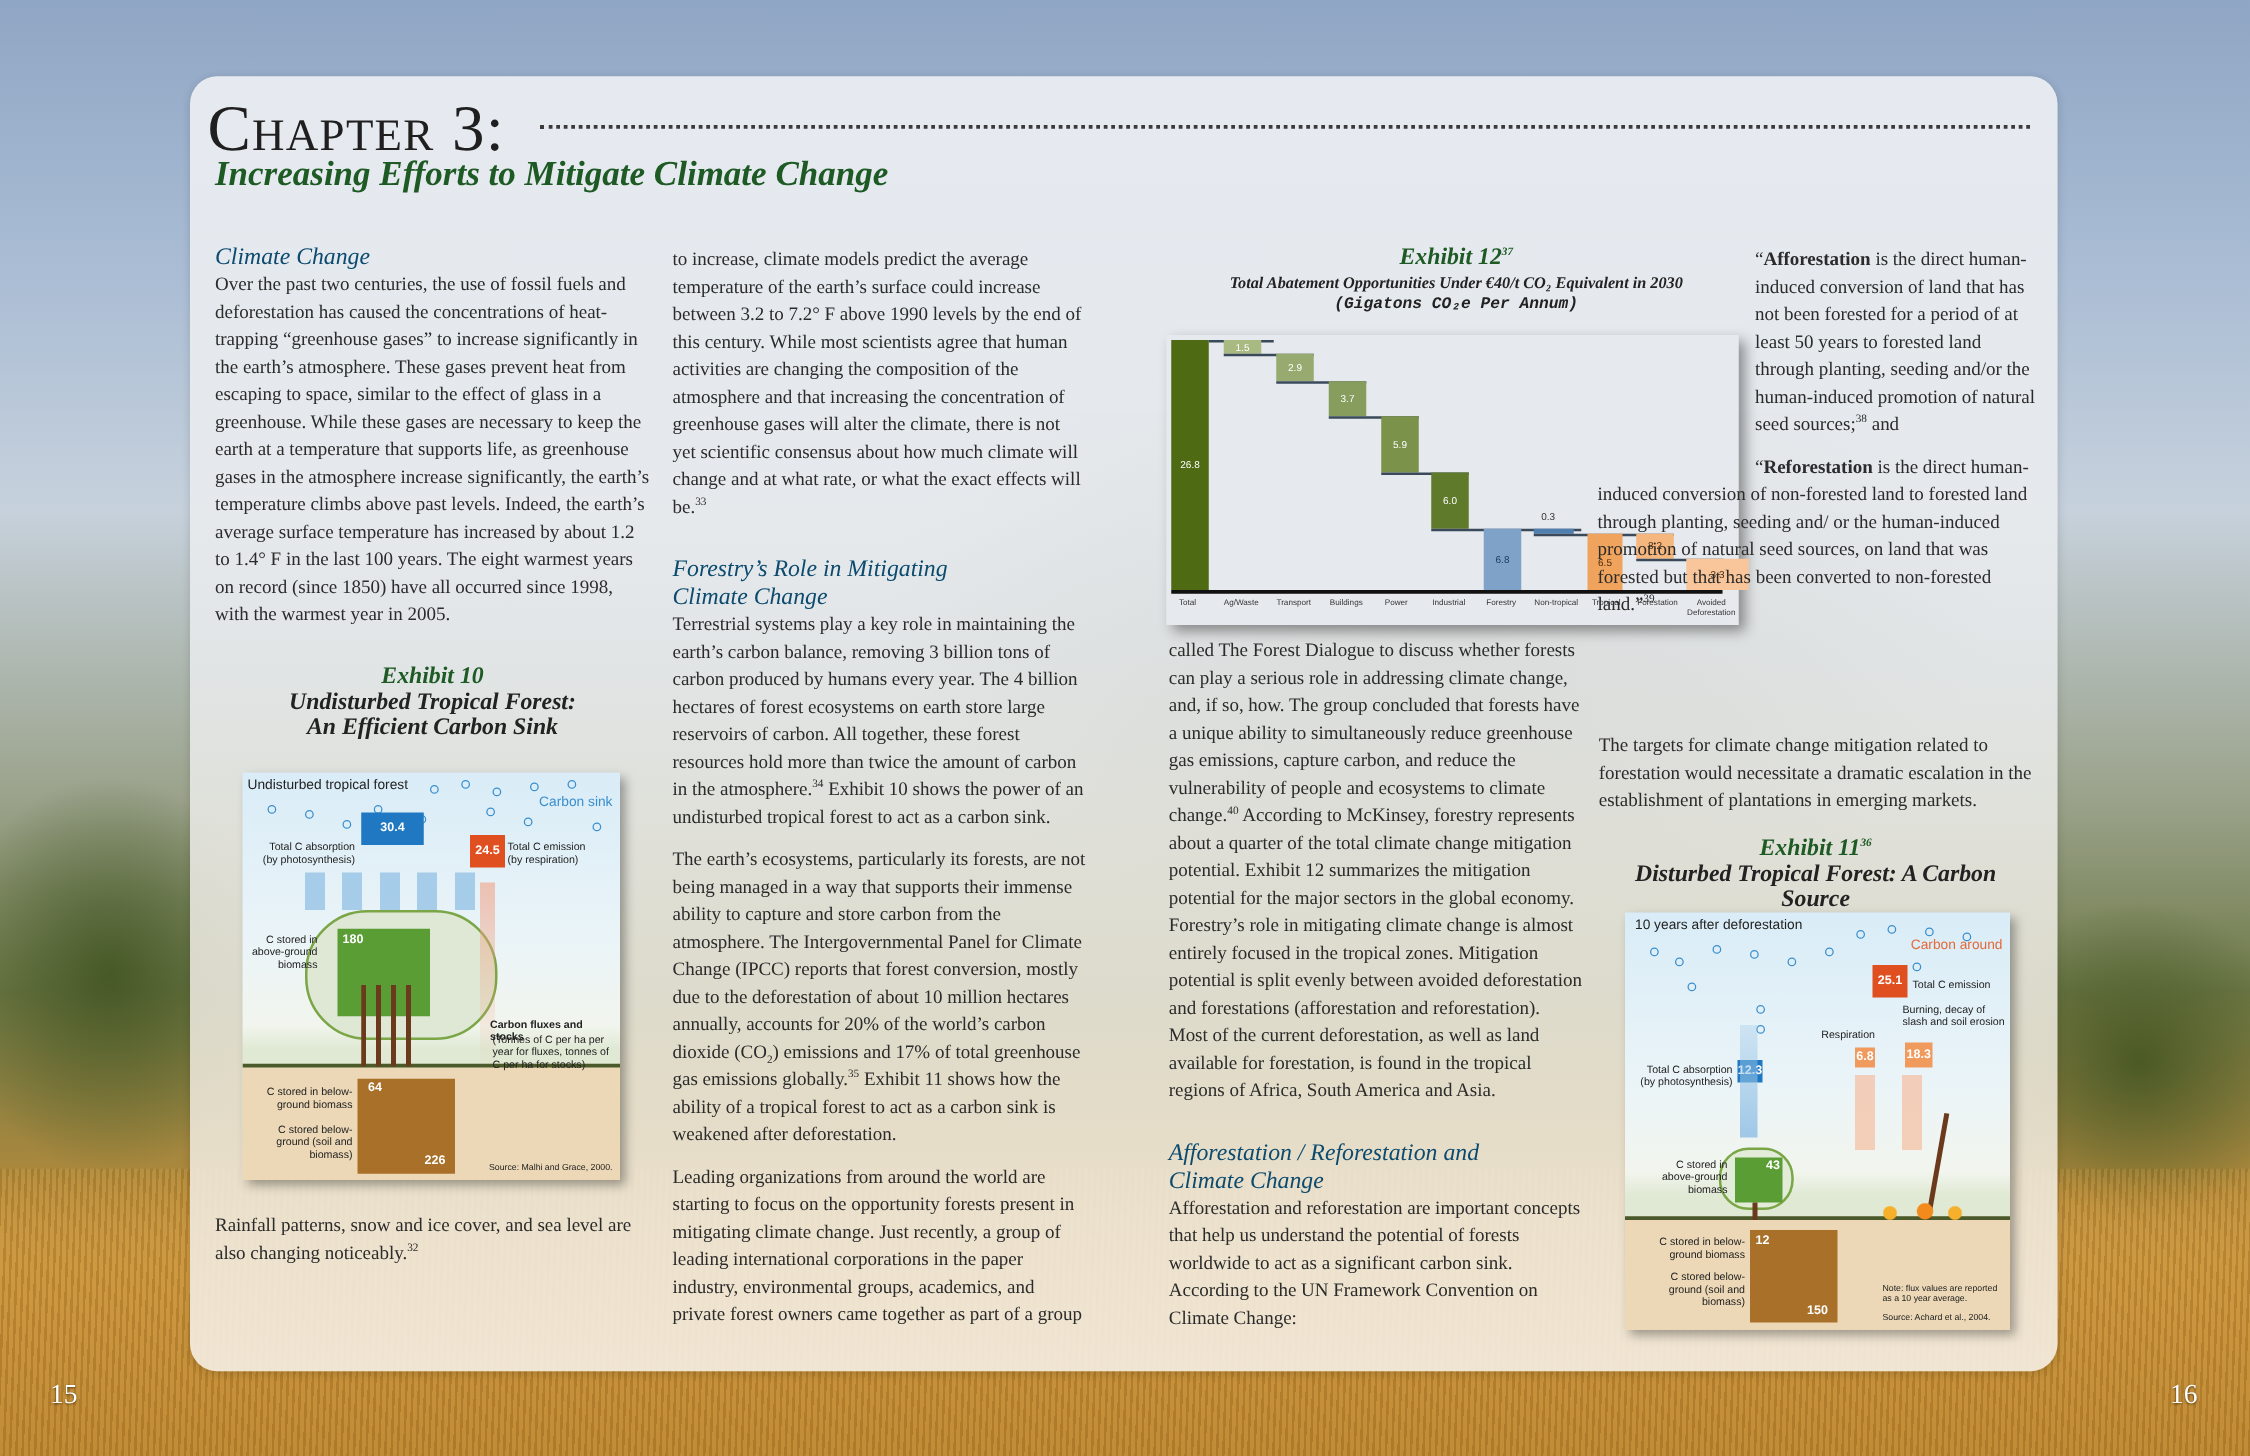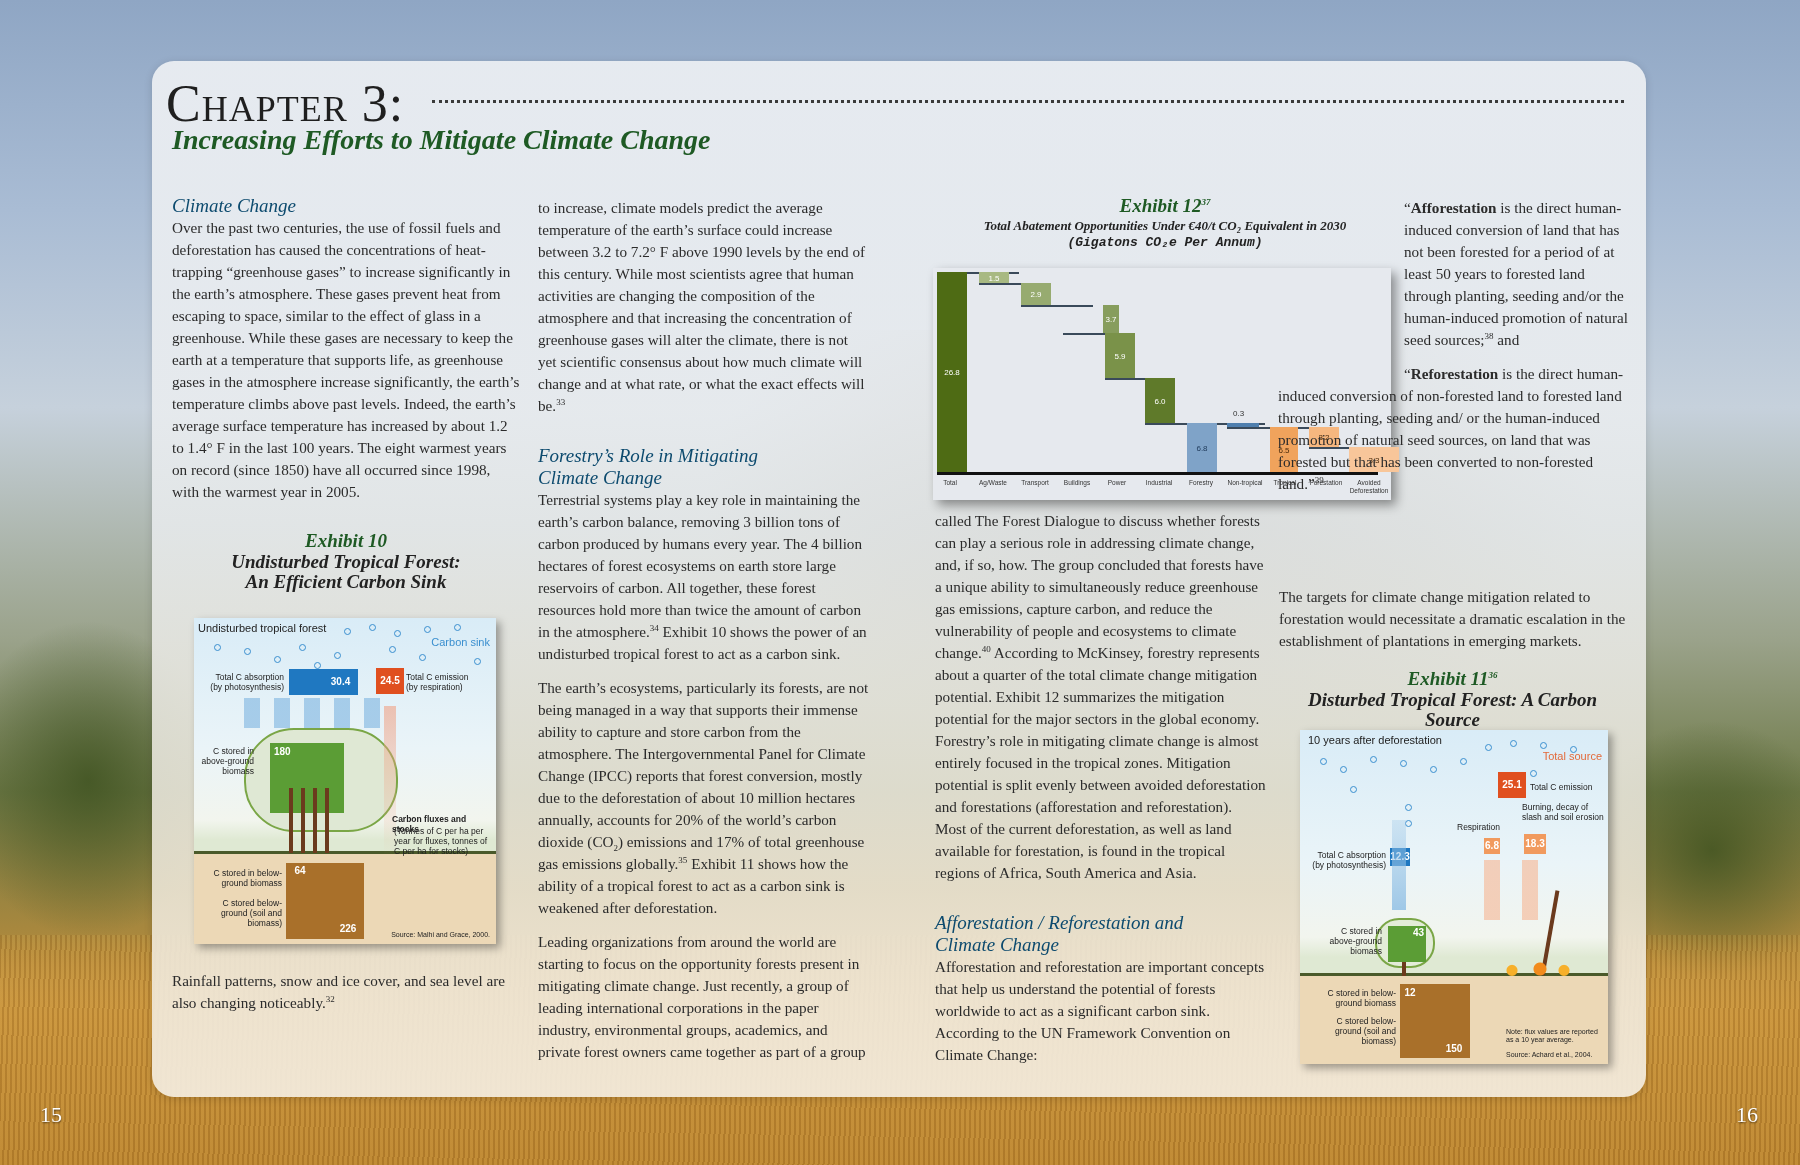--- a/index.html
+++ b/index.html
@@ -113,21 +113,21 @@
     <span class="bubble" style="left:20px;top:26px"></span>
     <span class="bubble" style="left:50px;top:30px"></span>
     <span class="bubble" style="left:105px;top:26px"></span>
     <span class="bubble" style="left:140px;top:34px"></span>
     <span class="bubble" style="left:195px;top:28px"></span>
     <span class="bubble" style="left:225px;top:36px"></span>
     <span class="bubble" style="left:280px;top:40px"></span>
     <span class="bubble" style="left:120px;top:44px"></span>
     <span class="bubble" style="left:80px;top:38px"></span>
   <div class="lbl" style="left:14px; top:54px; width:76px; text-align:right;">Total C absorption (by photosynthesis)</div>
-  <div class="tag" style="left:95px; top:51px; width:35px; background:#1f78c1;padding-left:34px;">30.4</div>
+  <div class="tag" style="left:95px; top:32px; width:50px; background:#1f78c1;">30.4</div>
   <div class="tag" style="left:182px; top:50px; width:28px; background:#e04f1f;">24.5</div>
   <div class="lbl" style="left:212px; top:54px; width:70px;">Total C emission (by respiration)</div>
   <div style="position:absolute; left:50px; top:80px; width:140px; height:30px; background:repeating-linear-gradient(90deg, rgba(150,195,230,0.8) 0 16px, transparent 16px 30px);"></div>
   <div style="position:absolute; left:50px; top:110px; width:150px; height:100px; border-radius:50px; background:#dfe8d4; border:2px solid #7aa646;"></div>
   <div class="tag" style="left:76px; top:125px; width:70px; height:70px; line-height:18px; text-align:left; padding-left:4px; background:#5b9d35;">180</div>
   <div style="position:absolute; left:95px; top:170px; width:40px; height:65px; background:repeating-linear-gradient(90deg,#6b3a1d 0 4px, transparent 4px 12px);"></div>
   <div class="lbl" style="left:2px; top:128px; width:58px; text-align:right;">C stored in above-ground biomass</div>
   <div style="position:absolute; left:190px; top:88px; width:12px; height:150px; background:linear-gradient(180deg, rgba(240,160,130,0.6), rgba(240,160,130,0));"></div>
   <div class="lbl" style="left:198px; top:196px; width:100px; font-weight:bold;">Carbon fluxes and stocks</div>
   <div class="lbl" style="left:200px; top:208px; width:98px;">(Tonnes of C per ha per year for fluxes, tonnes of C per ha for stocks)</div>
@@ -163,21 +163,21 @@
     </div>
   <div class="conn" style="left:34px; top:4px; width:52px;"></div>
   <div class="bar" style="left:46px; top:4px; width:30px; height:11px; background:#a8b982;">
       <span>1.5</span>
     </div>
   <div class="conn" style="left:46px; top:15px; width:72px;"></div>
   <div class="bar" style="left:88px; top:15px; width:30px; height:22px; background:#97ab70;">
       <span>2.9</span>
     </div>
   <div class="conn" style="left:88px; top:37px; width:72px;"></div>
-  <div class="bar" style="left:130px; top:37px; width:16px; height:28px; background:#879d5d;margin-left:40px;">
+  <div class="bar" style="left:130px; top:37px; width:30px; height:28px; background:#879d5d;">
       <span>3.7</span>
     </div>
   <div class="conn" style="left:130px; top:65px; width:72px;"></div>
   <div class="bar" style="left:172px; top:65px; width:30px; height:45px; background:#7a9249;">
       <span>5.9</span>
     </div>
   <div class="conn" style="left:172px; top:110px; width:70px;"></div>
   <div class="bar" style="left:212px; top:110px; width:30px; height:45px; background:#5f7a2a;">
       <span>6.0</span>
     </div>
@@ -227,21 +227,21 @@
 </div>
 
 <div style="position:absolute; left:1280px; top:668px; width:345px;">
   <div class="exh-title"><span>Exhibit 11</span><sup>36</sup></div>
   <div class="exh-sub">Disturbed Tropical Forest: A Carbon Source</div>
 </div>
 
 <div class="diag" style="left:1300px; top:730px; width:308px; height:334px;">
   <div class="soil" style="height:88px;"></div>
   <div class="ttl" style="left:8px; top:4px;">10 years after deforestation</div>
-  <div class="ttl" style="right:6px; top:20px; color:#e36a3a;">Total source</div>
+  <div class="ttl" style="right:6px; top:20px; color:#e36a3a;">Carbon around</div>
   <span class="bubble" style="left:20px;top:28px"></span>
     <span class="bubble" style="left:40px;top:36px"></span>
     <span class="bubble" style="left:70px;top:26px"></span>
     <span class="bubble" style="left:100px;top:30px"></span>
     <span class="bubble" style="left:130px;top:36px"></span>
     <span class="bubble" style="left:160px;top:28px"></span>
     <span class="bubble" style="left:185px;top:14px"></span>
     <span class="bubble" style="left:210px;top:10px"></span>
     <span class="bubble" style="left:240px;top:12px"></span>
     <span class="bubble" style="left:270px;top:16px"></span>

